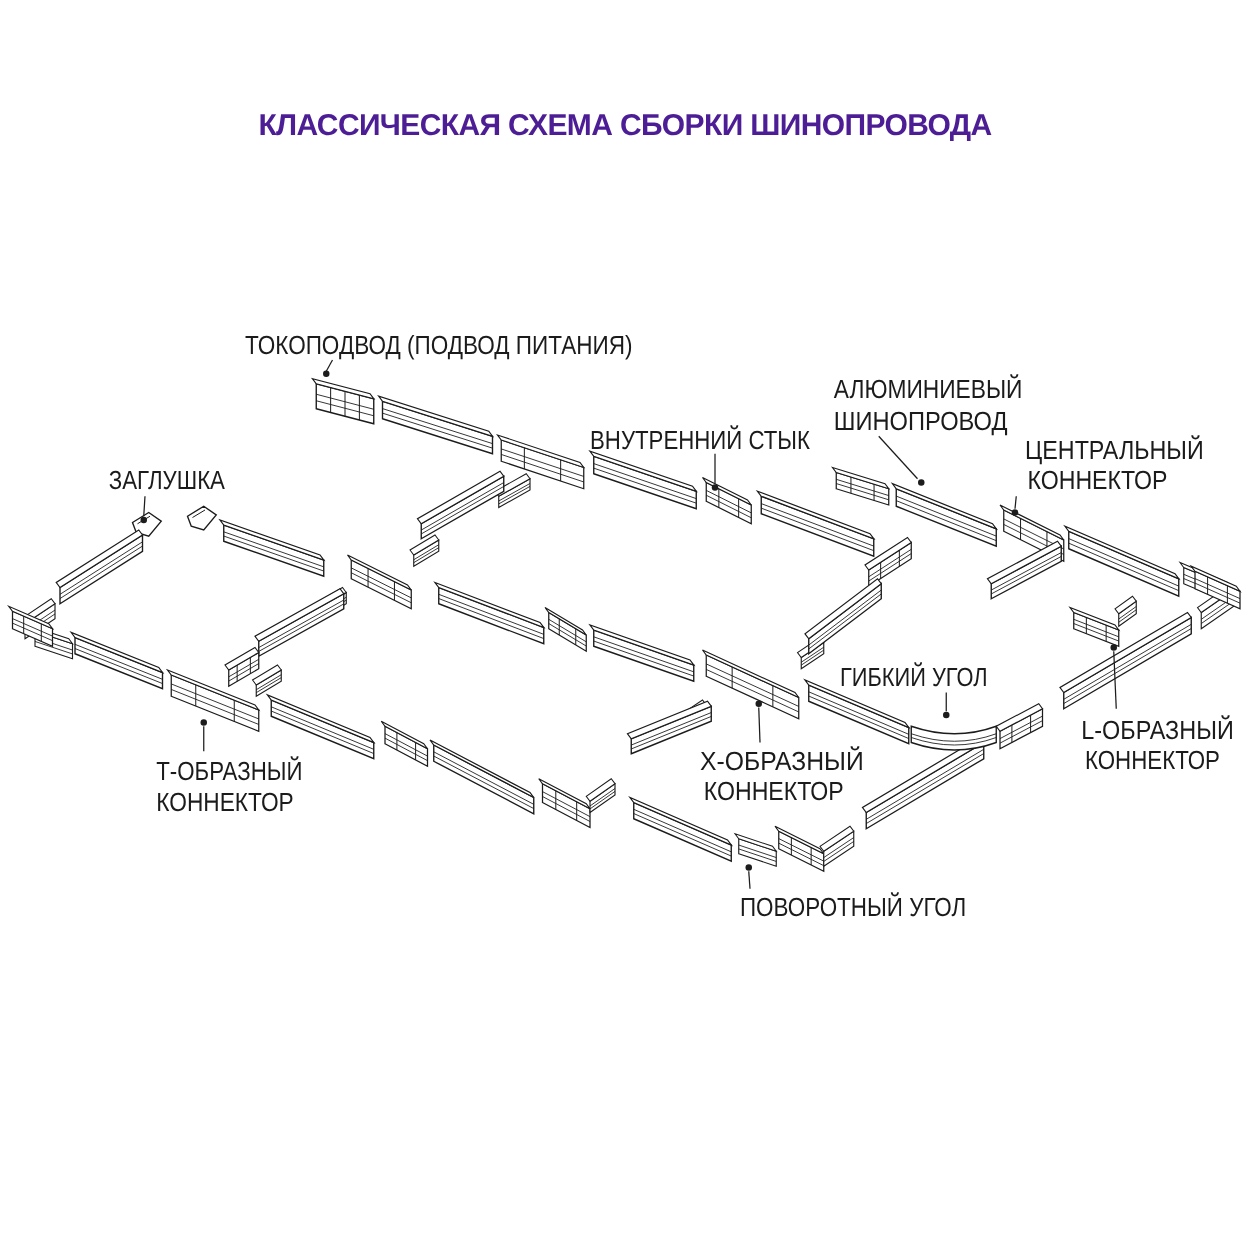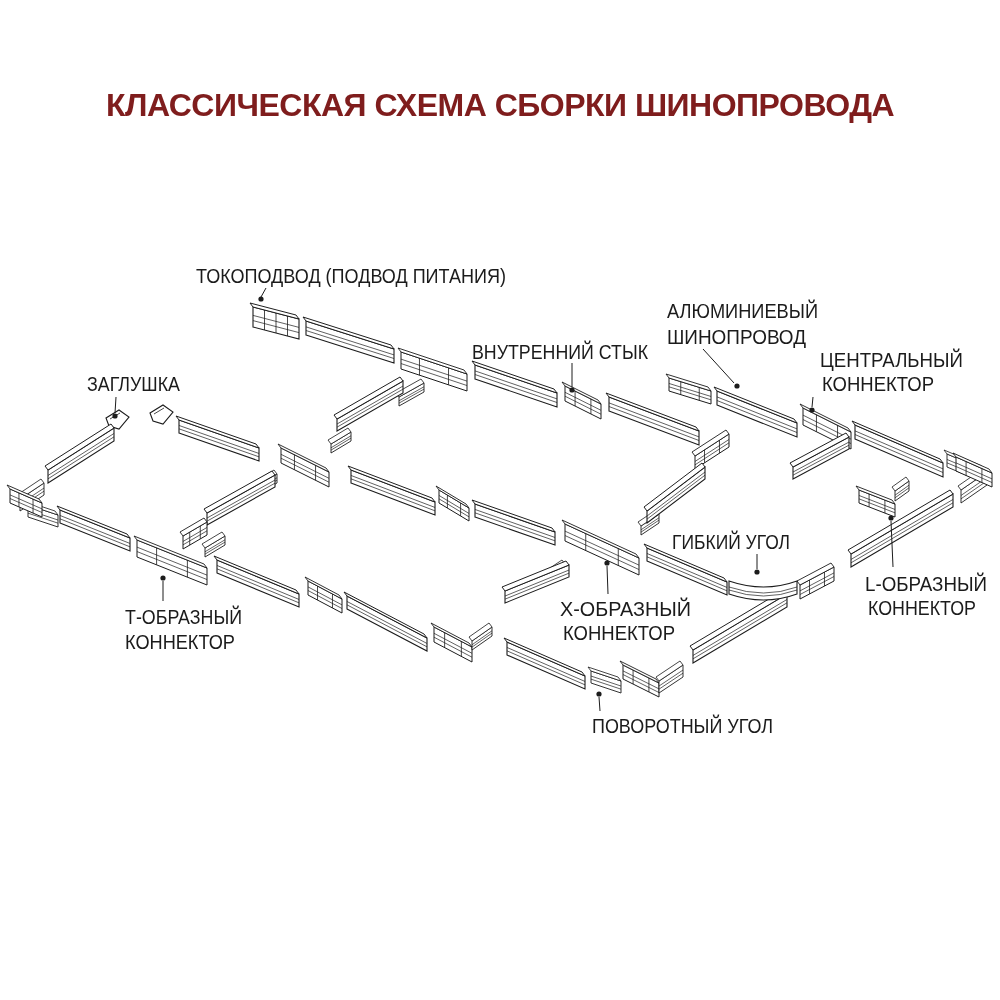--- a/index.html
+++ b/index.html
@@ -1,19 +1,19 @@
 <!DOCTYPE html>
 <html><head>
 <meta charset="utf-8">
 <style>
   html,body{margin:0;padding:0;background:#fff;}
   .page{position:relative;width:1000px;height:1000px;background:#fff;overflow:hidden;
         font-family:"Liberation Sans", sans-serif;}
   .title{position:absolute;left:0;top:87px;width:1000px;text-align:center;
-         font-size:32px;font-weight:bold;letter-spacing:-0.5px;color:#7f1d1d;
+         font-size:24px;font-weight:bold;letter-spacing:-0.5px;color:#4c1d95;
          white-space:nowrap;}
   svg{position:absolute;left:0;top:0;}
   svg text{font-family:"Liberation Sans", sans-serif;font-size:21px;fill:#1b1b1b;}
 </style>
 </head>
 <body>
 
 <div class="page">
   <div class="title">КЛАССИЧЕСКАЯ СХЕМА СБОРКИ ШИНОПРОВОДА</div>
 

